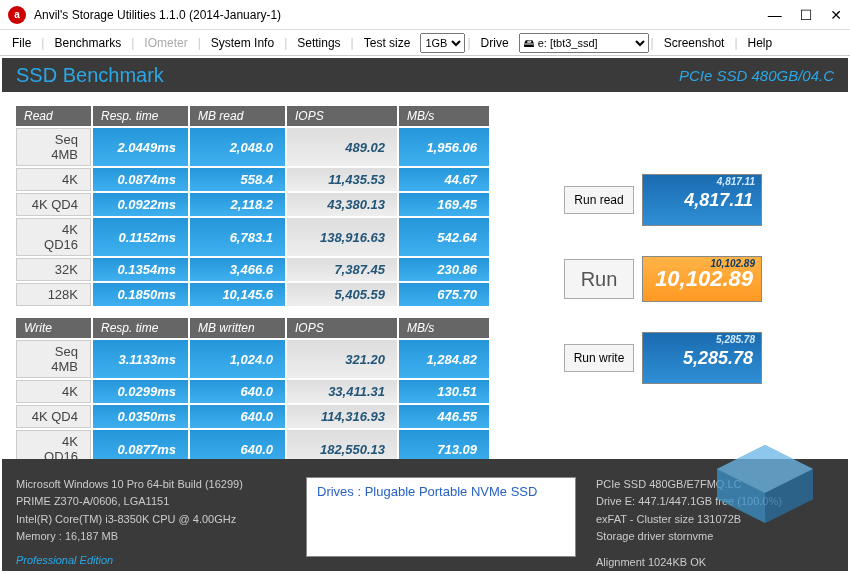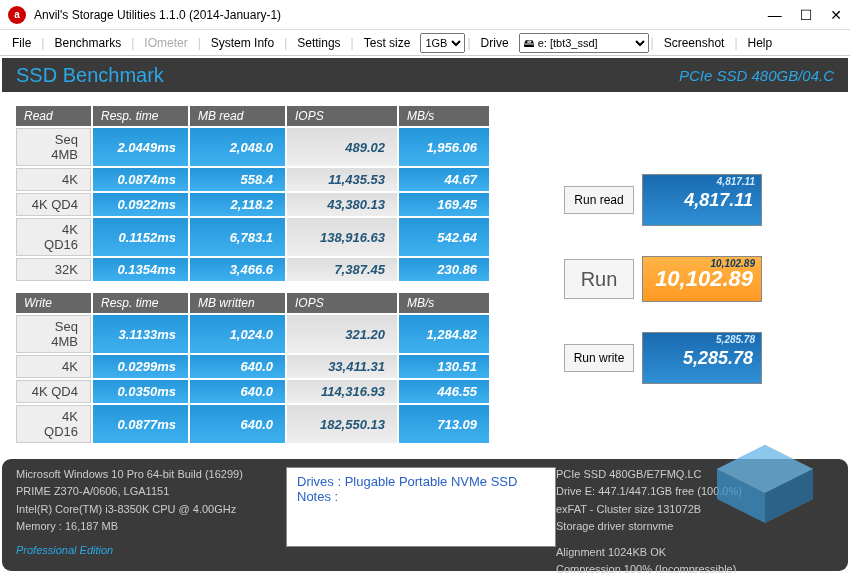--- a/index.html
+++ b/index.html
@@ -34,21 +34,21 @@
 .actbtn { width: 70px; height: 28px; background: #f5f5f5; border: 1px solid #aaa; font-size: 12px; display: flex; align-items: center; justify-content: center; }
 .actbtn.big { height: 40px; font-size: 20px; font-weight: normal; color: #555; }
 .scorebox { width: 120px; height: 52px; border: 1px solid #888; position: relative; padding: 2px 8px; display: flex; flex-direction: column; justify-content: center; text-align: right; font-style: italic; font-weight: 700; }
 .sb-blue { background: linear-gradient(#1a6bb0, #2f8fd5); color: #fff; }
 .sb-gold { background: linear-gradient(#ffb347, #ff9a23); color: #fff; height: 46px; }
 .scorebox .small { font-size: 10px; font-weight: 700; color: #0b3b66; position:absolute; top:1px; right:6px; }
 .sb-blue .small { color: #cfe9ff;}
 .sb-gold .small { color: #0b3b66;}
 .scorebox .big { font-size: 18px; line-height: 22px; }
 .sb-gold .big { font-size: 22px; }
-.footer { position: absolute; bottom: 2px; left: 2px; right: 2px; background: #3a3a3a; color: #ccc; padding: 8px 14px; display: flex; font-size: 11px; height: 112px; align-items: flex-start; border-radius: 9px; }
+.footer { position: absolute; bottom: 2px; left: 2px; right: 2px; background: #3a3a3a; color: #ccc; padding: 18px 14px; display: flex; gap: 20px; font-size: 11px; height: 112px; align-items: flex-start; }
 .footer .fcol { display: flex; flex-direction: column; gap: 2px; line-height: 1.4; }
 .footer .fcol.left { flex: 0 0 270px; }
 .footer .pro { color: #2aa7e6; font-style: italic; margin-top: 6px; }
 .footer .notes { background: #fff; color: #2962c4; width: 270px; height: 80px; padding: 6px 10px; font-size: 13px; border: 1px solid #888; }
 .footer .fcol.right { flex: 1; align-items: flex-start; }
 .watermark { position: absolute; right: 10px; bottom: 20px; width: 150px; height: 120px; opacity:.85; pointer-events: none; }
 </style>
 </head>
 <body>
 
@@ -129,20 +129,27 @@
           <td class="blue">6,783.1</td>
           <td class="grey">138,916.63</td>
           <td class="blue">542.64</td>
         </tr>
         <tr>
           <td class="label">32K</td>
           <td class="blue">0.1354ms</td>
           <td class="blue">3,466.6</td>
           <td class="grey">7,387.45</td>
           <td class="blue">230.86</td>
+        </tr>
+        <tr>
+          <td class="label">128K</td>
+          <td class="blue">0.1850ms</td>
+          <td class="blue">10,145.6</td>
+          <td class="grey">5,405.59</td>
+          <td class="blue">675.70</td>
         </tr>
       </tbody>
   </table>
 
   <table class="bench">
     <tbody>
         <tr>
       <th class="hlabel">Write</th>
       <th class="hresp">Resp. time</th>
       <th class="hmb">MB written</th>
@@ -210,21 +217,20 @@
 <div class="footer">
   <div class="fcol left">
     <div>Microsoft Windows 10 Pro 64-bit Build (16299)</div>
     <div>PRIME Z370-A/0606, LGA1151</div>
     <div>Intel(R) Core(TM) i3-8350K CPU @ 4.00GHz</div>
     <div>Memory : 16,187 MB</div>
     <div class="pro">Professional Edition</div>
   </div>
   <div class="notes">
     <div>Drives : Plugable Portable NVMe SSD</div>
-    <div>Notes :</div>
   </div>
   <div class="fcol right">
     <div>PCIe SSD 480GB/E7FMQ.LC</div>
     <div>Drive E: 447.1/447.1GB free (100.0%)</div>
     <div>exFAT - Cluster size 131072B</div>
     <div>Storage driver  stornvme</div>
     <div style="height:6px"></div>
     <div>Alignment 1024KB OK</div>
     <div>Compression 100% (Incompressible)</div>
   </div>

